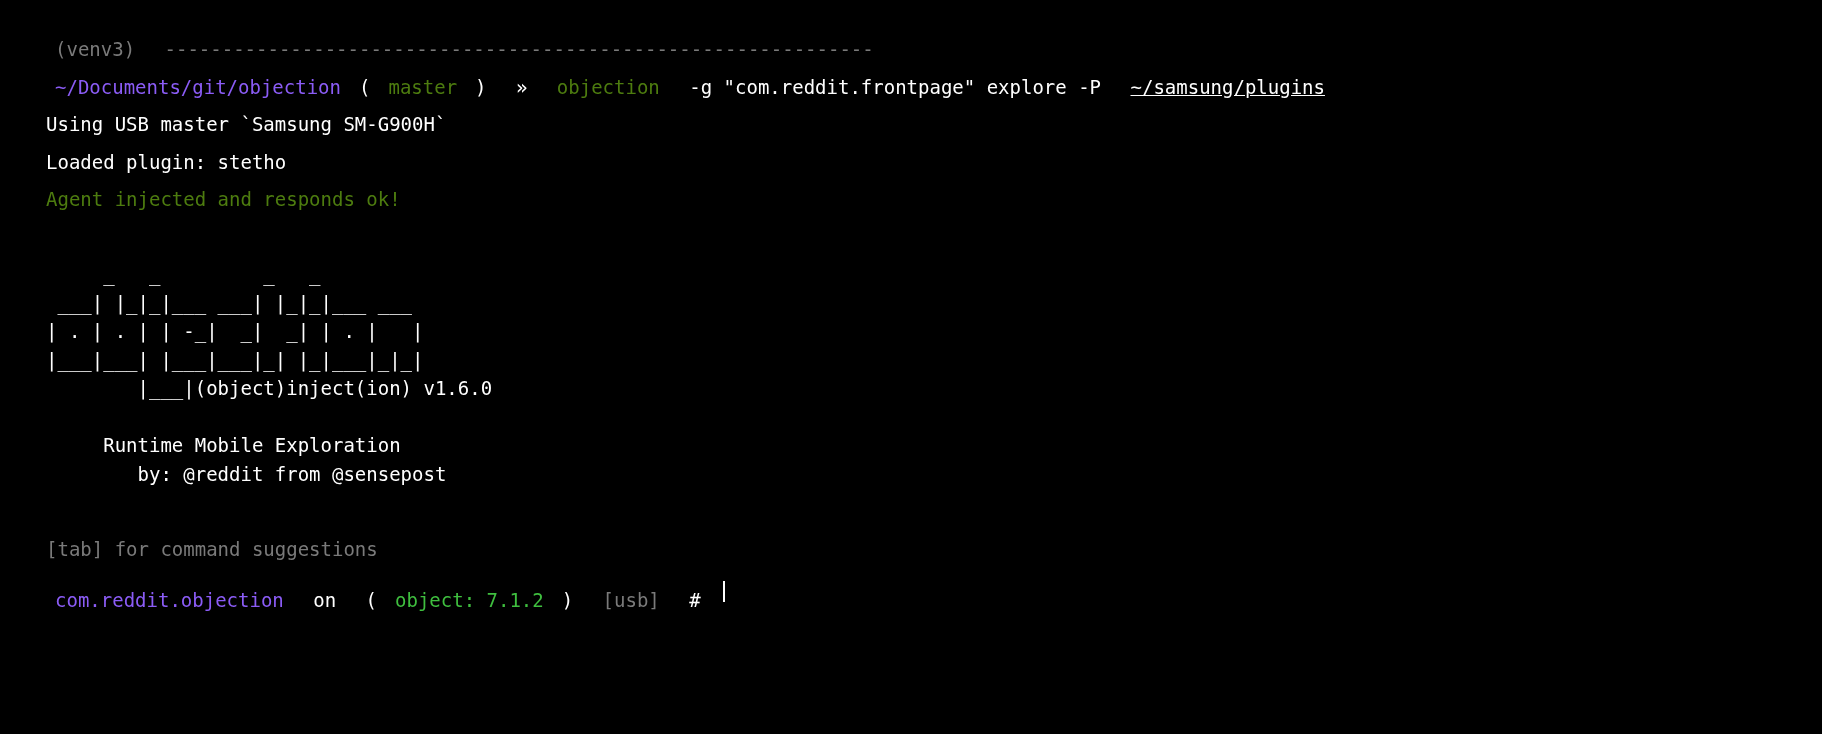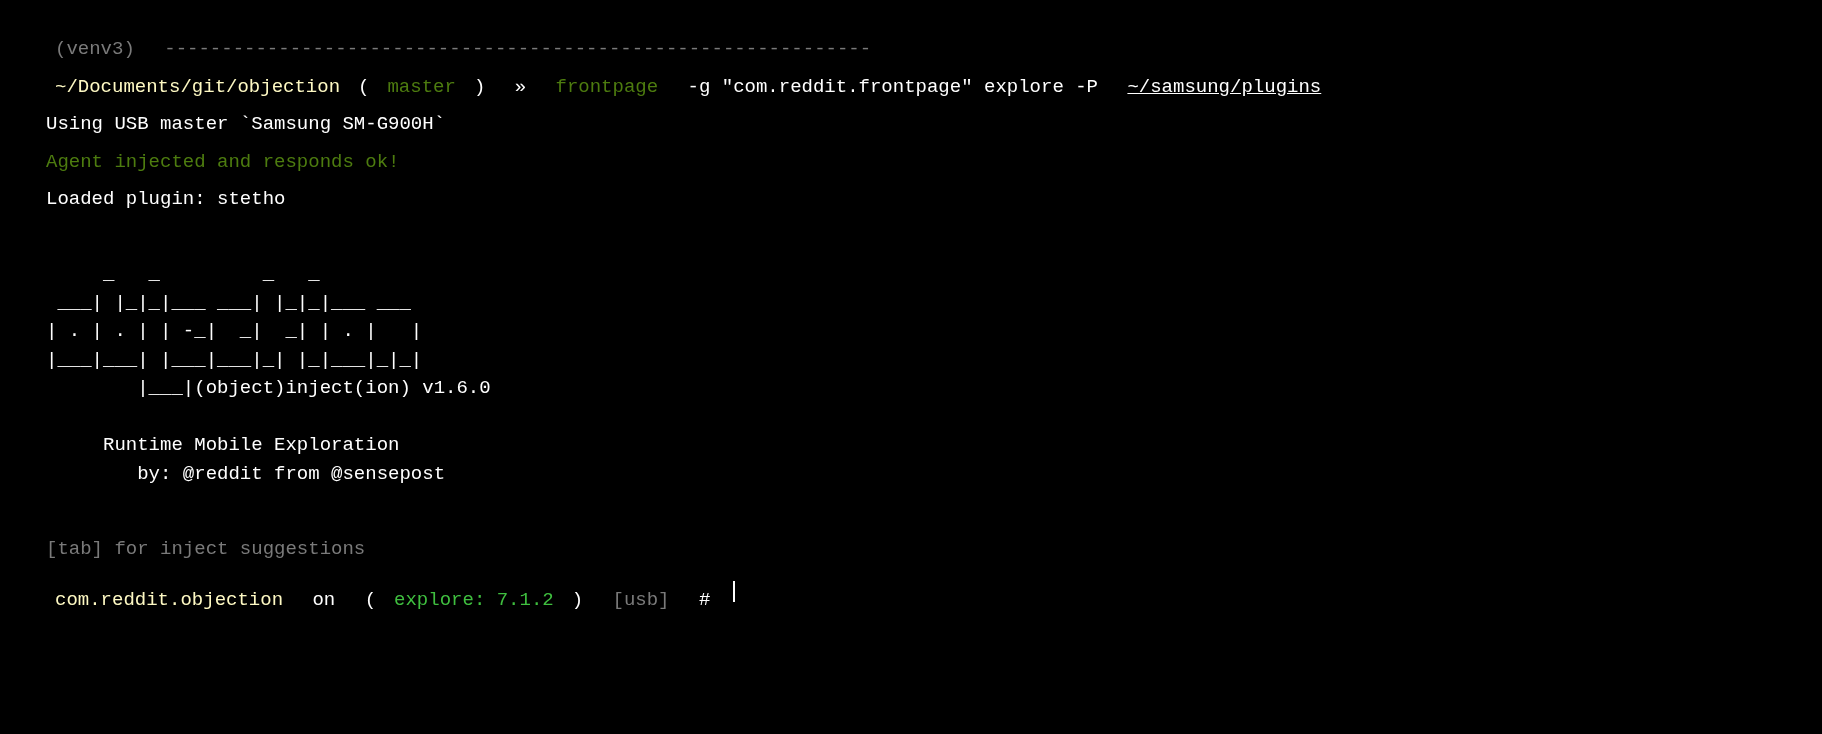--- a/index.html
+++ b/index.html
@@ -1,29 +1,29 @@
 <!DOCTYPE html>
 <html><head>
 <meta charset="utf-8">
 <style>
-  * { margin: 9px; padding: 0; box-sizing: border-box; font-family: Liberation Mono, monospace; }
+  * { margin: 9px; padding: 0; box-sizing: border-box; }
   body {
     background: #000000;
     color: #ffffff;
     font-family: "Menlo", "Monaco", "Consolas", monospace;
     font-size: 19px;
     line-height: 1.5;
     padding: 8px 10px;
     width: 1822px;
     height: 734px;
     overflow: hidden;
   }
   .dim { color: #7a7a7a; }
   .gray { color: #7a7a7a; }
-  .cyan { color: #fef9c3; }
+  .cyan { color: #8b5cf6; }
   .green { color: #4d7c0f; }
   .brightgreen { color: #3fbf3f; }
   .white { color: #ffffff; }
   .underline { text-decoration: underline; }
   pre { font-family: inherit; white-space: pre; }
   .line { white-space: pre; }
   .cursor {
     display: inline-block;
     width: 2px;
     height: 1.1em;
@@ -31,35 +31,35 @@
     vertical-align: text-bottom;
     margin-left: 2px;
   }
 </style>
 </head>
 <body>
 
 <div>
   <div class="line"><span class="dim">(venv3)</span><span class="dim"> --------------------------------------------------------------</span></div>
 
-  <div class="line"><span class="cyan">~/Documents/git/objection</span><span class="white">(</span><span class="green">master</span><span class="white">)</span><span class="white"> » </span><span class="green">frontpage</span><span class="white"> -g "com.reddit.frontpage" explore -P </span><span class="white underline">~/samsung/plugins</span></div>
+  <div class="line"><span class="cyan">~/Documents/git/objection</span><span class="white">(</span><span class="green">master</span><span class="white">)</span><span class="white"> » </span><span class="green">objection</span><span class="white"> -g "com.reddit.frontpage" explore -P </span><span class="white underline">~/samsung/plugins</span></div>
 
   <div class="line">Using USB master `Samsung SM-G900H`</div>
+  <div class="line">Loaded plugin: stetho</div>
   <div class="line green">Agent injected and responds ok!</div>
-  <div class="line">Loaded plugin: stetho</div>
 
   <div class="line">&nbsp;</div>
 
   <pre>     _   _         _   _
  ___| |_|_|___ ___| |_|_|___ ___
 | . | . | | -_|  _|  _| | . |   |
 |___|___| |___|___|_| |_|___|_|_|
         |___|(object)inject(ion) v1.6.0
 
      Runtime Mobile Exploration
         by: @reddit from @sensepost</pre>
 
   <div class="line">&nbsp;</div>
 
-  <div class="line gray">[tab] for inject suggestions</div>
+  <div class="line gray">[tab] for command suggestions</div>
 
-  <div class="line"><span class="cyan">com.reddit.objection</span><span class="white"> on </span><span class="white">(</span><span class="brightgreen">explore: 7.1.2</span><span class="white">)</span><span class="gray"> [usb] </span><span class="white"># </span><span class="cursor"></span></div>
+  <div class="line"><span class="cyan">com.reddit.objection</span><span class="white"> on </span><span class="white">(</span><span class="brightgreen">object: 7.1.2</span><span class="white">)</span><span class="gray"> [usb] </span><span class="white"># </span><span class="cursor"></span></div>
 </div>
 
 </body></html>

